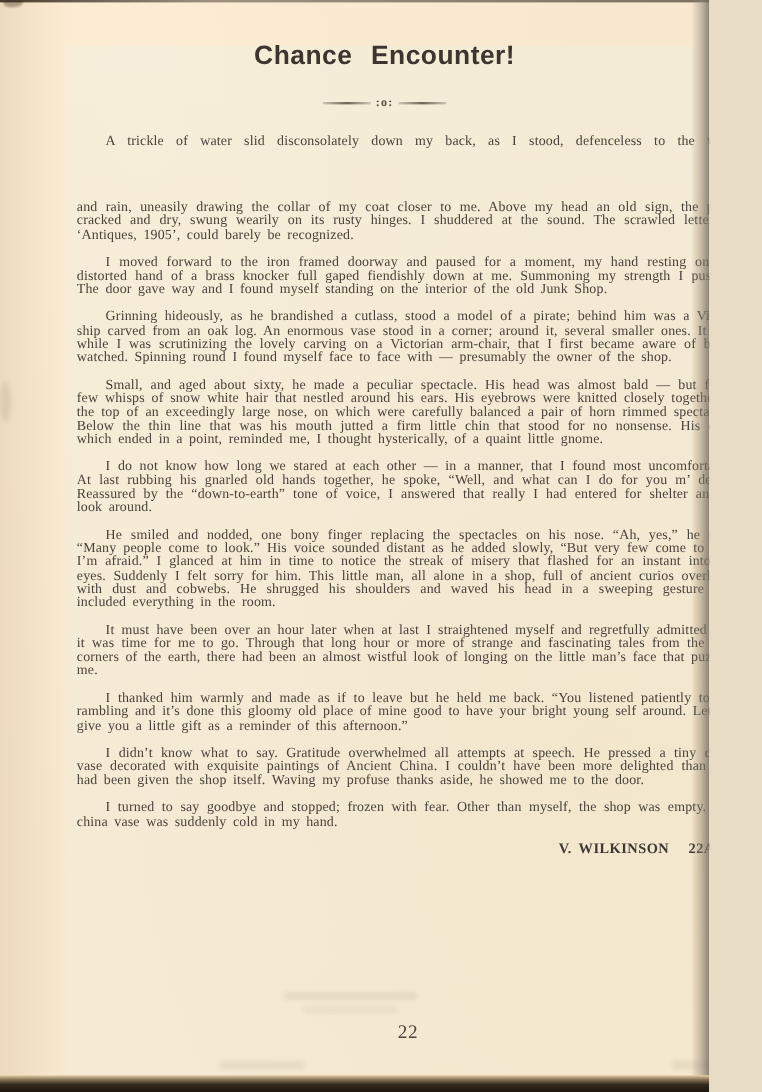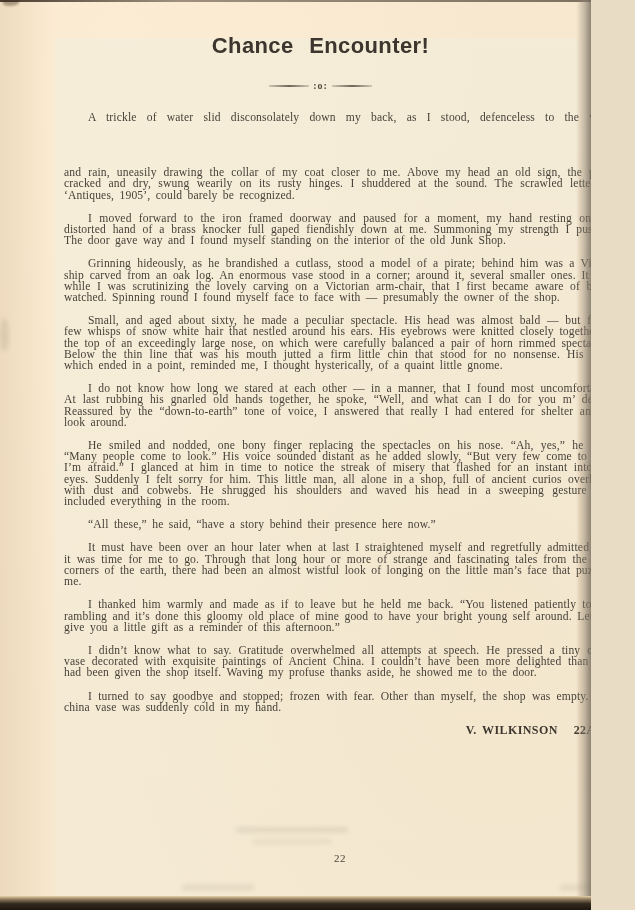--- a/index.html
+++ b/index.html
@@ -80,21 +80,21 @@
   p.no-indent{text-indent:0;margin-top:44px;}
   .signature{
     margin-top:3px;
     text-align:right; padding-right:14px;
     font-weight:700; font-size:12px; letter-spacing:.4px;
     color:#3e3830;
   }
   .signature .form{margin-left:16px;}
   .pageno{
     position:absolute; top:852px; left:340px; transform:translateX(-50%);
-    font-size:11px; color:#4a443c; letter-spacing:.5px;
+    font-size:16px; color:#4a443c; letter-spacing:.5px;
   }
   
   .stain{position:absolute; pointer-events:none;}
   .stain.corner{
     left:3px; top:0; width:16px; height:6px;
     background:#5a4a38; opacity:.45; border-radius:0 0 60% 40%;
     filter:blur(1px);
   }
   .stain.left-smudge{
     left:0; top:318px; width:9px; height:34px;
@@ -135,21 +135,20 @@
 
   <div class="body-text">
     <p class="opening">A trickle of water slid disconsolately down my back, as I stood, defenceless to the wind</p>
     <p class="no-indent">and rain, uneasily drawing the collar of my coat closer to me.  Above my head an old sign, the paint cracked and dry, swung wearily on its rusty hinges.  I shuddered at the sound.  The scrawled lettering, ‘Antiques, 1905’, could barely be recognized.</p>
     <div id="paras">
         <p>I moved forward to the iron framed doorway and paused for a moment, my hand resting on the distorted hand of a brass knocker full gaped fiendishly down at me.  Summoning my strength I pushed.  The door gave way and I found myself standing on the interior of the old Junk Shop.</p>
         <p>Grinning hideously, as he brandished a cutlass, stood a model of a pirate; behind him was a Viking ship carved from an oak log.  An enormous vase stood in a corner; around it, several smaller ones.  It was while I was scrutinizing the lovely carving on a Victorian arm-chair, that I first became aware of being watched.  Spinning round I found myself face to face with — presumably the owner of the shop.</p>
         <p>Small, and aged about sixty, he made a peculiar spectacle.  His head was almost bald — but for a few whisps of snow white hair that nestled around his ears.  His eyebrows were knitted closely together at the top of an exceedingly large nose, on which were carefully balanced a pair of horn rimmed spectacles.  Below the thin line that was his mouth jutted a firm little chin that stood for no nonsense.  His ears, which ended in a point, reminded me, I thought hysterically, of a quaint little gnome.</p>
         <p>I do not know how long we stared at each other — in a manner, that I found most uncomfortable.  At last rubbing his gnarled old hands together, he spoke, “Well, and what can I do for you m’ dear?” Reassured by the “down-to-earth” tone of voice, I answered that really I had entered for shelter and to look around.</p>
         <p>He smiled and nodded, one bony finger replacing the spectacles on his nose.  “Ah, yes,” he said, “Many people come to look.”  His voice sounded distant as he added slowly, “But very few come to buy, I’m afraid.”  I glanced at him in time to notice the streak of misery that flashed for an instant into his eyes.  Suddenly I felt sorry for him.  This little man, all alone in a shop, full of ancient curios overhung with dust and cobwebs.  He shrugged his shoulders and waved his head in a sweeping gesture that included everything in the room.</p>
-        <p>“All these,” he said,  “have a story behind their presence here now.”</p>
         <p>It must have been over an hour later when at last I straightened myself and regretfully admitted that it was time for me to go.  Through that long hour or more of strange and fascinating tales from the four corners of the earth, there had been an almost wistful look of longing on the little man’s face that puzzled me.</p>
         <p>I thanked him warmly and made as if to leave but he held me back.  “You listened patiently to my rambling and it’s done this gloomy old place of mine good to have your bright young self around.  Let me give you a little gift as a reminder of this afternoon.”</p>
         <p>I didn’t know what to say.   Gratitude overwhelmed all attempts at speech.  He pressed a tiny china vase decorated with exquisite paintings of Ancient China.  I couldn’t have been more delighted than if I had been given the shop itself.  Waving my profuse thanks aside, he showed me to the door.</p>
         <p>I turned to say goodbye and stopped; frozen with fear.  Other than myself, the shop was empty.  The china vase was suddenly cold in my hand.</p>
       </div>
     <div class="signature">
       <span>V. WILKINSON</span><span class="form">22A.</span>
     </div>
   </div>
 

